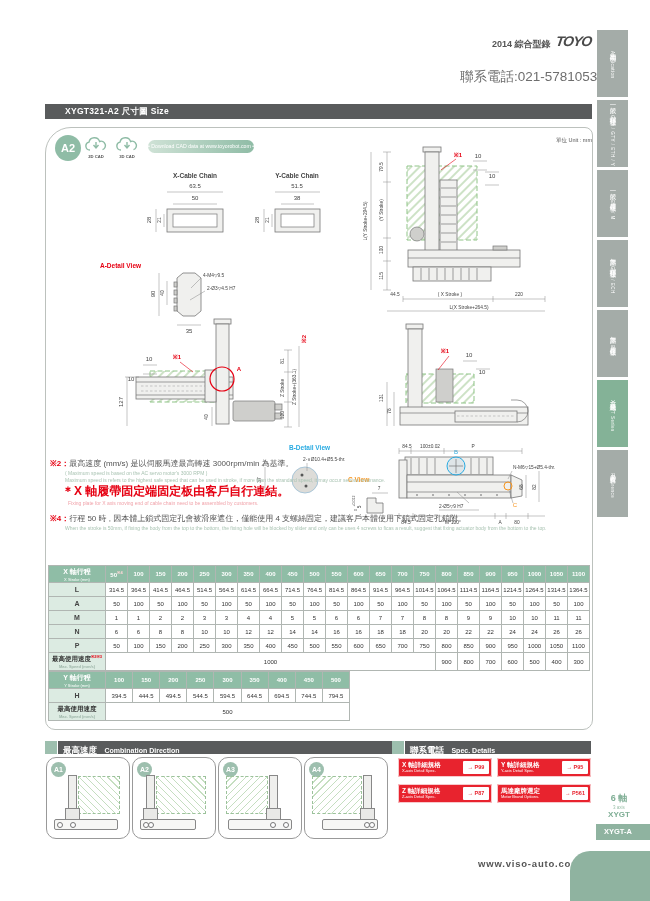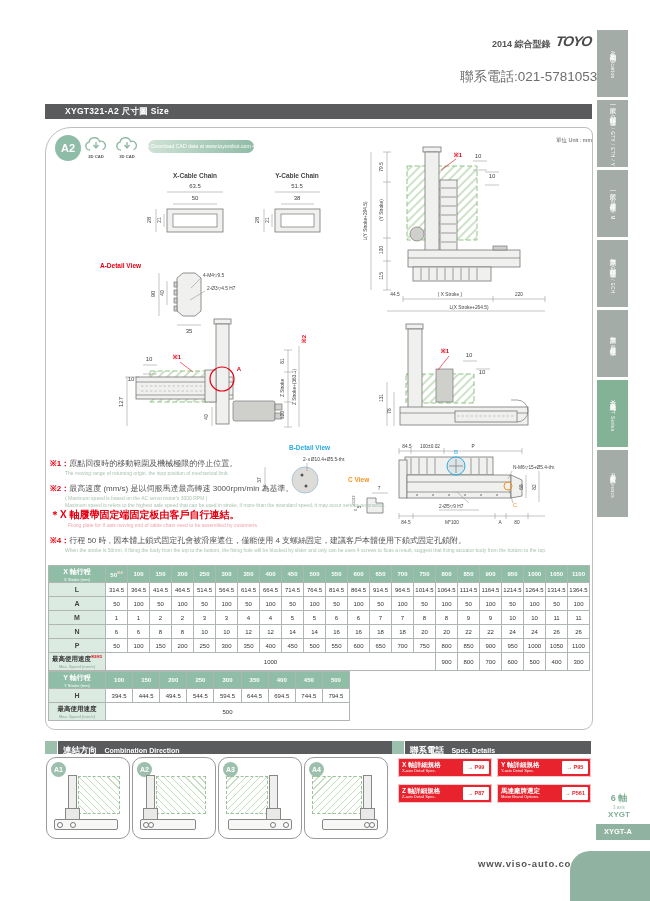--- a/index.html
+++ b/index.html
@@ -57,21 +57,21 @@
   #drawing .hatch{fill:url(#ph);stroke:#8fc487;stroke-width:1;stroke-dasharray:5 2.5;}
   #drawing .dash{stroke:#aaa;stroke-width:.6;stroke-dasharray:2.5 2;fill:none;}
 
   
   #notes{top:452px;left:50px;width:543px;}
   .note{margin-bottom:1px;}
   .n-m{color:#e60012;font-weight:bold;font-size:8px;}
   .n-t{font-size:8px;color:#555;}
   .n-zh.narrow{max-width:238px;display:block;}
   .n-en{font-size:5px;color:#a9c3b2;margin-left:15px;line-height:6px;}
-  .n-red{font-size:10px;color:#e60012;font-weight:bold;}
+  .n-red{font-size:12px;color:#e60012;font-weight:bold;margin-left:12px;}
   .n-red-en{font-size:5px;color:#f0a3aa;margin-left:18px;line-height:6px;}
 
   
   #xtable{top:565px;left:48px;width:542px;}
   #ytable{top:671px;left:48px;width:302px;}
   .spec{border-collapse:collapse;table-layout:fixed;width:100%;}
   .spec th,.spec td{border:1px solid #b0b6b2;text-align:center;padding:0;overflow:hidden;}
   .spec tr.h th{background:#8fbda6;color:#fff;font-size:6px;font-weight:bold;height:16px;}
   .spec th.lb{width:56px;}
   .lz{font-size:7px;} .le{font-size:4px;font-weight:normal;}
@@ -431,24 +431,20 @@
     <text x="334" y="360" class="sm">7</text>
     <line x1="327" y1="363" x2="343" y2="363" class="dim"></line>
     <text x="316" y="377" transform="rotate(-90 316 377)" class="sm">5</text>
     <text x="310" y="371" transform="rotate(-90 310 371)" class="xs">+0.012</text>
     <text x="312" y="380" transform="rotate(-90 312 380)" class="xs">0</text>
   </g>
 </svg>
 
 <div class="abs" id="notes">
     <div class="note">
-      <div class="n-zh"><span class="n-m">※1：</span><span class="n-t">原點回復時的移動範圍及機械極限的停止位置。</span></div>
-      <div class="n-en">The moving range of returning origin, the stop position of mechanical limit.</div>
-    </div>
-    <div class="note">
       <div class="n-zh"><span class="n-m">※2：</span><span class="n-t">最高速度 (mm/s) 是以伺服馬達最高轉速 3000rpm/min 為基準。</span></div>
       <div class="n-en">( Maximum speed is based on the AC servo motor's 3000 RPM )</div>
     </div>
     <div class="note">
       <div class="n-en">Maximum speed is refers to the highest safe speed that can be used in stroke, if more than the strandard speed, it may occur serious resonance.</div>
       <div class="n-red">＊X 軸履帶固定端固定板由客戶自行連結。</div>
       <div class="n-red-en">Fixing plate for X axis moving end of cable chain need to be assembled by customers.</div>
     </div>
     <div class="note">
       <div class="n-zh"><span class="n-m">※4：</span><span class="n-t">行程 50 時 , 因本體上鎖式固定孔會被滑座遮住，僅能使用 4 支螺絲固定，建議客戶本體使用下鎖式固定孔鎖附。</span></div>
@@ -702,21 +698,21 @@
             <div class="se">Max. Speed (mm/s)</div>
           </td>
           <td class="mg" colspan="9">500</td>
         </tr>
       </tbody>
     </table>
   </div>
 
 <div class="abs sec-sq" id="bar1-sq"></div>
 <div class="abs sec-bar" id="bar1">
-  <span class="sec-zh">連結方向</span>
+  <span class="sec-zh">最高速度</span>
   <span class="sec-en">Combination Direction</span>
 </div>
 <div class="abs sec-sq" id="bar2-sq"></div>
 <div class="abs sec-bar" id="bar2">
   <span class="sec-zh">聯系電話</span>
   <span class="sec-en">Spec. Details</span>
 </div>
 
 <div id="combo-wrap">
     <div class="combo-box abs" style="left: 46px;">

